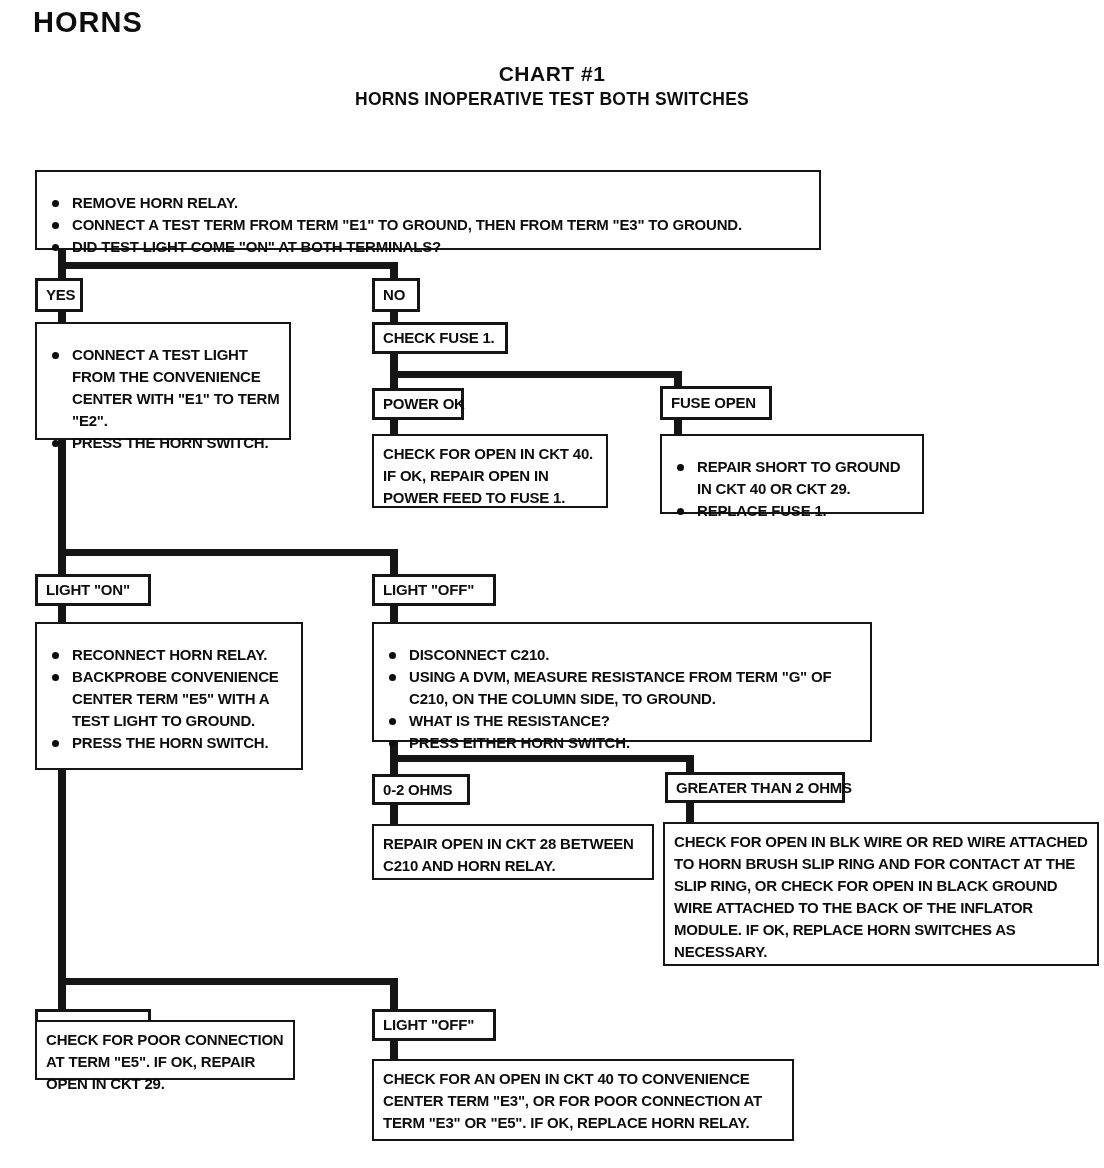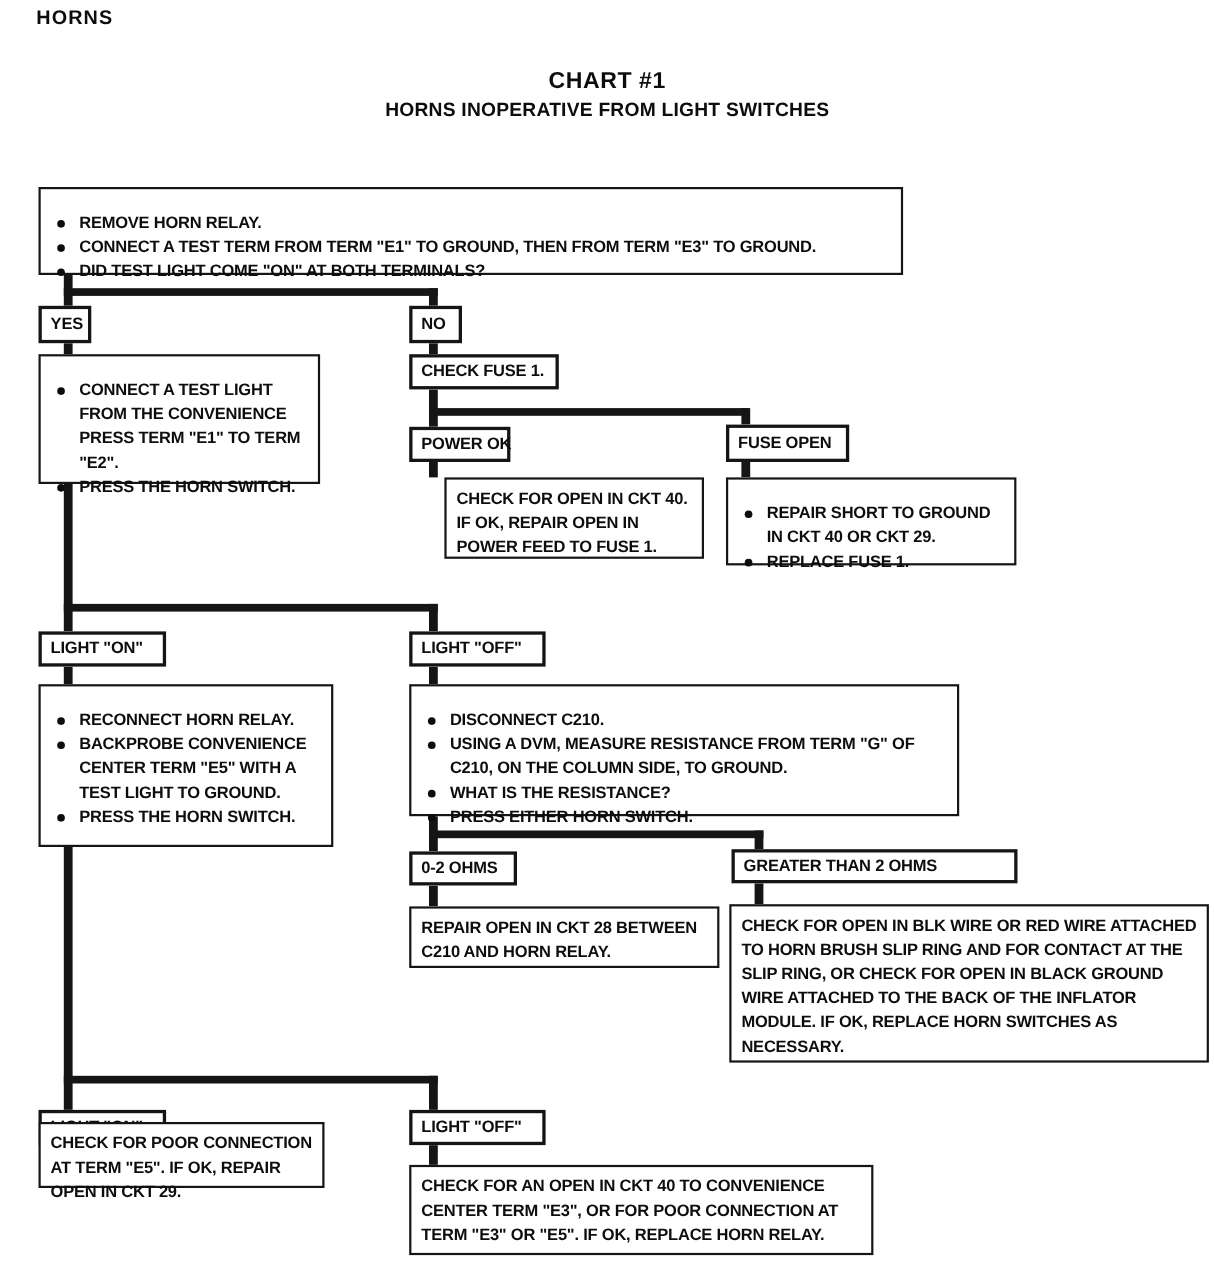--- a/index.html
+++ b/index.html
@@ -8,21 +8,21 @@
     width: 1104px;
     height: 1168px;
     background: #ffffff;
     font-family: "Liberation Sans", sans-serif;
     color: #0d0d0d;
     overflow: hidden;
   }
   #page-heading {
     position: absolute;
     left: 33px; top: 6px;
-    font-size: 18px;
+    font-size: 29px;
     font-weight: bold;
     letter-spacing: 1px;
   }
   #chart-heading {
     position: absolute;
     left: 0; top: 62px;
     width: 1104px;
     text-align: center;
   }
   #chart-title { font-size: 21px; font-weight: bold; letter-spacing: 0.5px; }
@@ -61,21 +61,21 @@
 </style>
 </head>
 <body>
 
 <div id="page">
 
   <div id="page-heading">HORNS</div>
 
   <div id="chart-heading">
     <div id="chart-title">CHART #1</div>
-    <div id="chart-subtitle">HORNS INOPERATIVE FROM LIGHT SWITCHES</div>
+    <div id="chart-subtitle">HORNS INOPERATIVE TEST BOTH SWITCHES</div>
   </div>
 
   <div class="line" style="left:58px;top:250px;width:8px;height:28px;"></div>
   <div class="line" style="left:58px;top:262px;width:340px;height:7px;"></div>
   <div class="line" style="left:390px;top:262px;width:8px;height:16px;"></div>
 
   <div class="line" style="left:58px;top:312px;width:8px;height:10px;"></div>
   <div class="line" style="left:390px;top:312px;width:8px;height:10px;"></div>
 
   <div class="line" style="left:390px;top:354px;width:8px;height:34px;"></div>
@@ -120,36 +120,36 @@
   </div>
 
   <div class="box label-box" style="left:35px;top:278px;width:48px;height:34px;">YES</div>
 
   <div class="box label-box" style="left:372px;top:278px;width:48px;height:34px;">NO</div>
 
   <div class="box action-box" style="left:35px;top:322px;width:256px;height:118px;">
     <ul class="bullets">
       <li>
           <span class="bullet-dot"></span>
-          <span>CONNECT A TEST LIGHT FROM THE CONVENIENCE PRESS TERM "E1" TO TERM "E2".</span>
+          <span>CONNECT A TEST LIGHT FROM THE CONVENIENCE CENTER WITH "E1" TO TERM "E2".</span>
         </li>
       <li>
           <span class="bullet-dot"></span>
           <span>PRESS THE HORN SWITCH.</span>
         </li>
     </ul>
   </div>
 
   <div class="box label-box" style="left:372px;top:322px;width:136px;height:32px;">CHECK FUSE 1.</div>
 
   <div class="box label-box" style="left:372px;top:388px;width:92px;height:32px;">POWER OK</div>
 
   <div class="box label-box" style="left:660px;top:386px;width:112px;height:34px;">FUSE OPEN</div>
 
-  <div class="box action-box plain" style="left:372px;top:434px;width:236px;height:74px;margin-left:32px;">
+  <div class="box action-box plain" style="left:372px;top:434px;width:236px;height:74px;">
     <div>CHECK FOR OPEN IN CKT 40. IF OK, REPAIR OPEN IN POWER FEED TO FUSE 1.</div>
   </div>
 
   <div class="box action-box" style="left:660px;top:434px;width:264px;height:80px;">
     <ul class="bullets">
       <li>
           <span class="bullet-dot"></span>
           <span>REPAIR SHORT TO GROUND IN CKT 40 OR CKT 29.</span>
         </li>
       <li>
@@ -196,21 +196,21 @@
         </li>
       <li>
           <span class="bullet-dot"></span>
           <span>PRESS EITHER HORN SWITCH.</span>
         </li>
     </ul>
   </div>
 
   <div class="box label-box" style="left:372px;top:774px;width:98px;height:31px;">0-2 OHMS</div>
 
-  <div class="box label-box" style="left:665px;top:772px;width:260px;height:31px;">GREATER THAN 2 OHMS</div>
+  <div class="box label-box" style="left:665px;top:772px;width:180px;height:31px;">GREATER THAN 2 OHMS</div>
 
   <div class="box action-box plain" style="left:372px;top:824px;width:282px;height:56px;">
     <div>REPAIR OPEN IN CKT 28 BETWEEN C210 AND HORN RELAY.</div>
   </div>
 
   <div class="box action-box plain" style="left:663px;top:822px;width:436px;height:144px;">
     <div>CHECK FOR OPEN IN BLK WIRE OR RED WIRE ATTACHED TO HORN BRUSH SLIP RING AND FOR CONTACT AT THE SLIP RING, OR CHECK FOR OPEN IN BLACK GROUND WIRE ATTACHED TO THE BACK OF THE INFLATOR MODULE.  IF OK, REPLACE HORN SWITCHES AS NECESSARY.</div>
   </div>
 
   <div class="box label-box" style="left:35px;top:1009px;width:116px;height:32px;">LIGHT "ON"</div>

